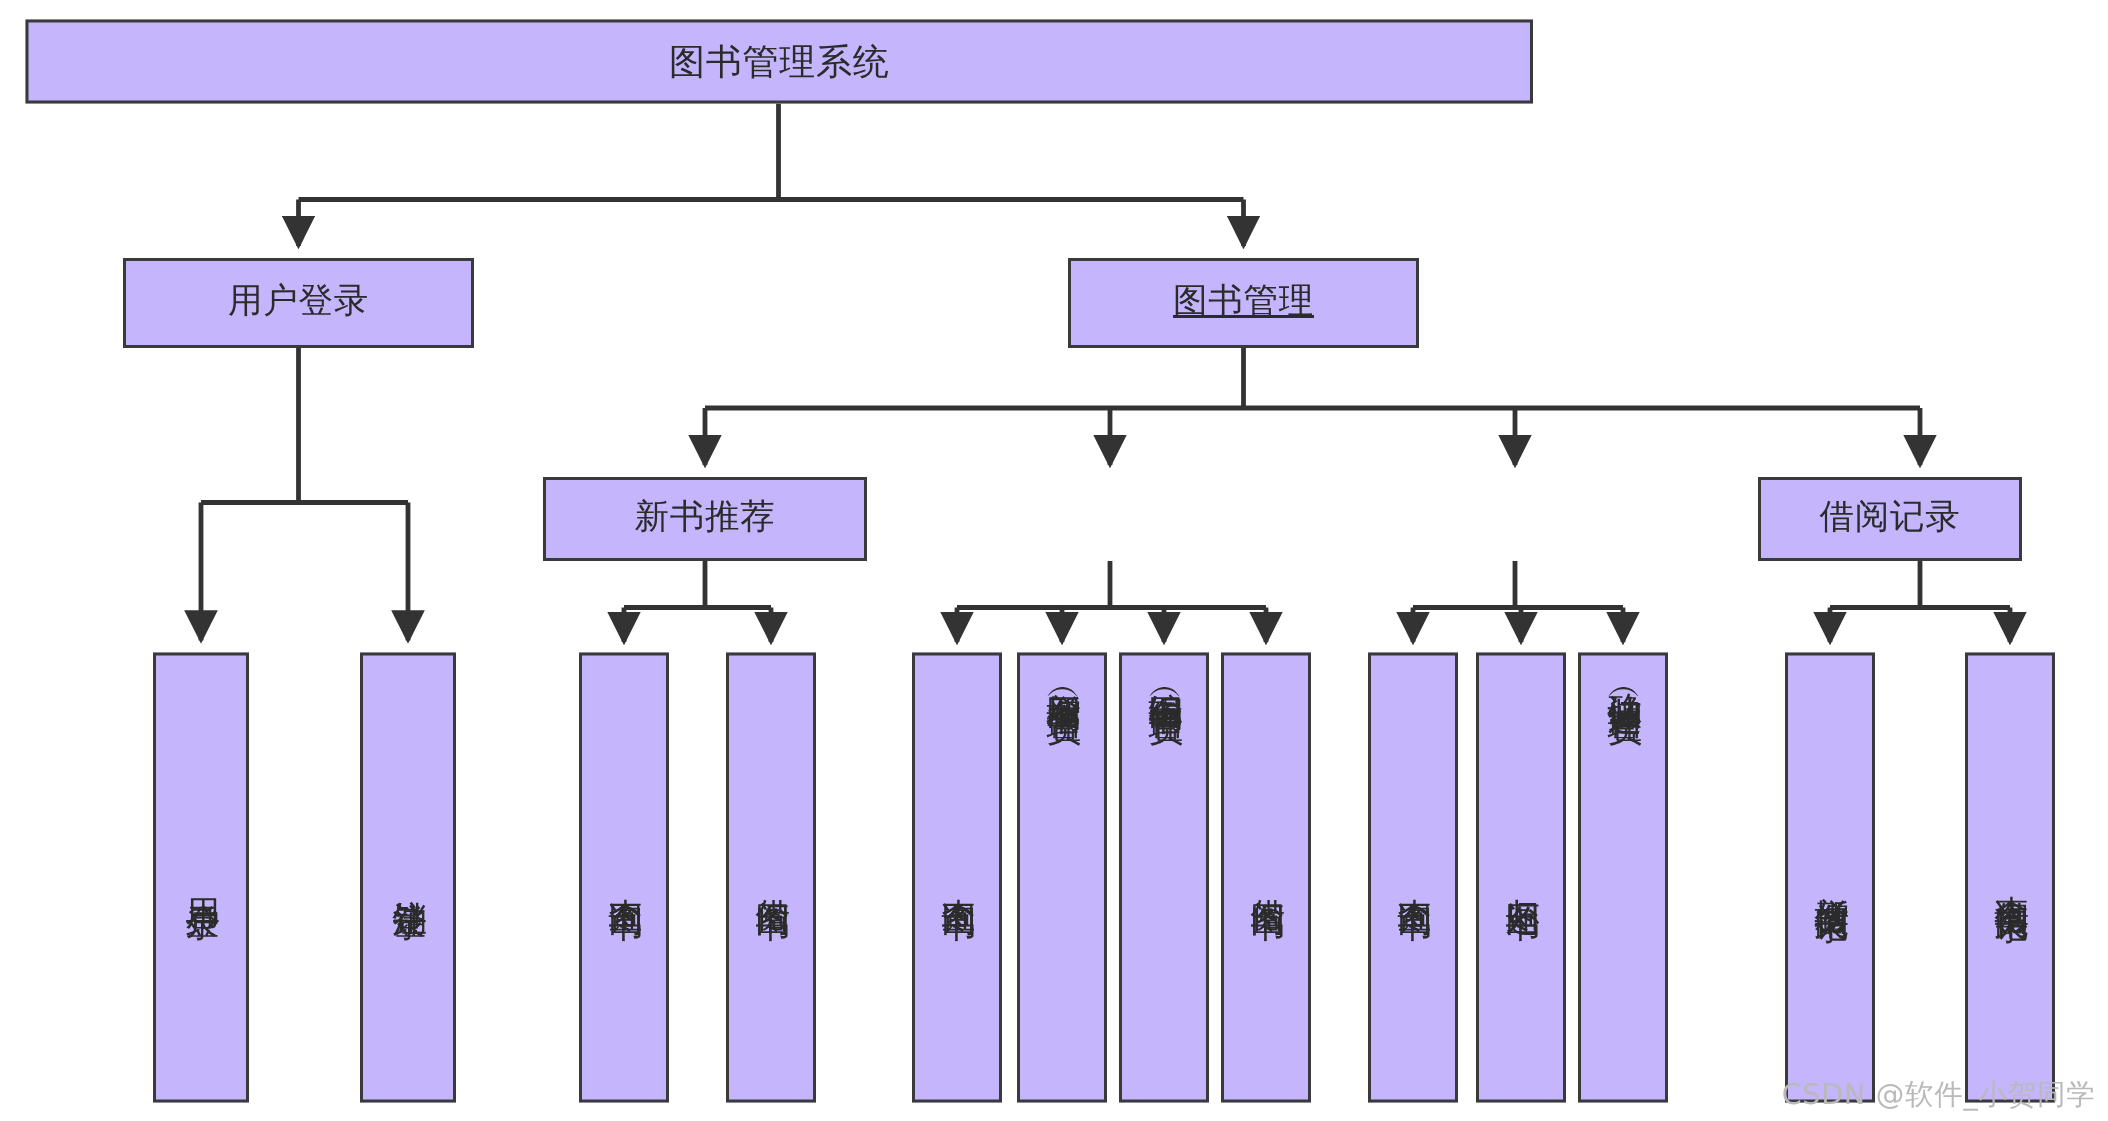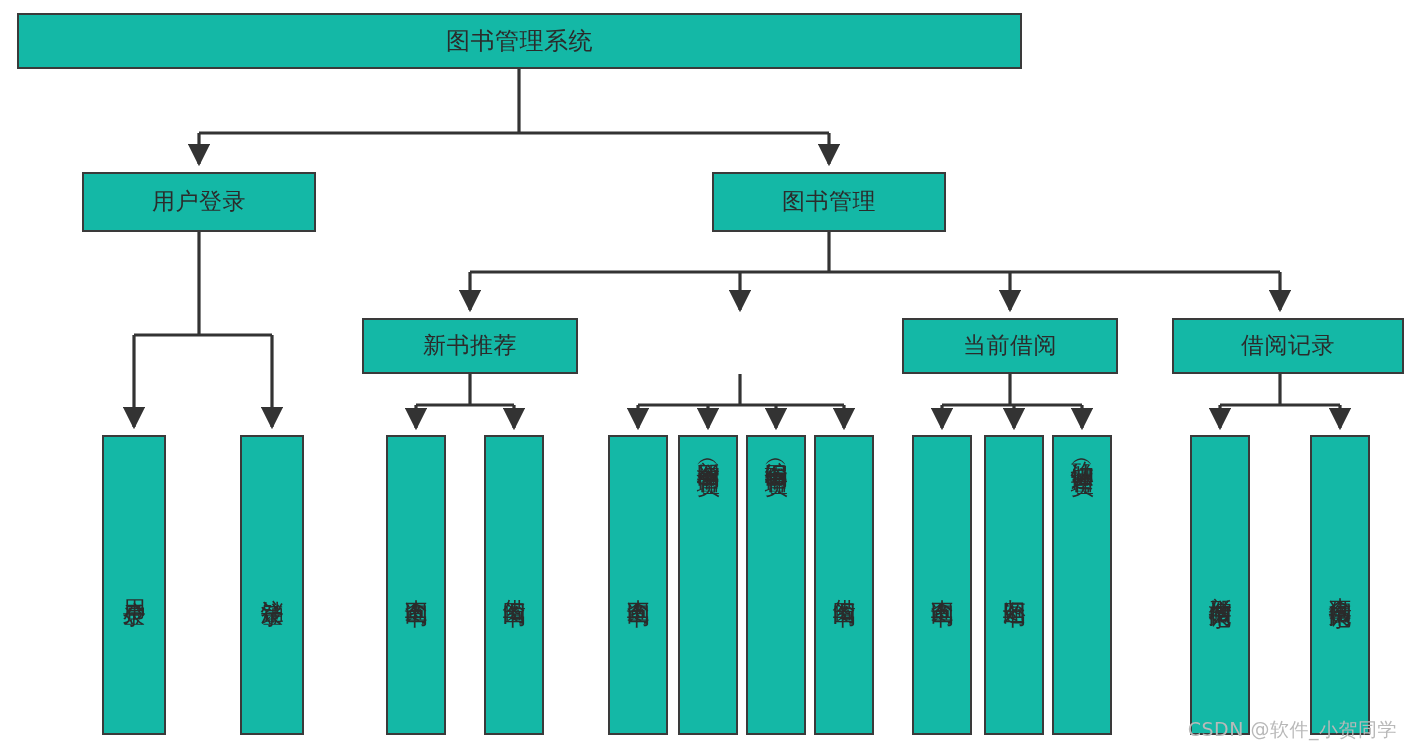--- a/index.html
+++ b/index.html
@@ -22,21 +22,21 @@
     position: absolute;
     left: 0;
     top: 0;
     width: 1405px;
     height: 747px;
     pointer-events: none;
   }
   .node {
     position: absolute;
     box-sizing: border-box;
-    background: #14b8a6;
+    background: #c4b5fd;
     border: 2.5px solid #3a3a3a;
     display: flex;
     align-items: center;
     justify-content: center;
     color: #2b2b2b;
     letter-spacing: 0.5px;
   }
   .node.horiz {
     font-size: 23px;
     line-height: 1.2;
@@ -129,31 +129,28 @@
     </g>
   </svg>
 
   <div class="node horiz root" style="left:17px; top:13px; width:1005px; height:56px;">
     <span class="hlabel">图书管理系统</span>
   </div>
 
   <div class="node horiz" style="left:82px; top:172px; width:234px; height:60px;">
     <span class="hlabel">用户登录</span>
   </div>
-  <div class="node horiz" style="left:712px; top:172px; width:234px; height:60px;">
+  <div class="node horiz" style="left:712px; top:172px; width:234px; height:60px;text-decoration:underline;">
     <span class="hlabel">图书管理</span>
   </div>
 
   <div class="node horiz" style="left:362px; top:318px; width:216px; height:56px;text-align:center;">
     <span class="hlabel">新书推荐</span>
   </div>
-  <div class="node horiz" style="left:902px; top:318px; width:216px; height:56px;">
-    <span class="hlabel">当前借阅</span>
-  </div>
-  <div class="node horiz" style="left:1172px; top:318px; width:232px; height:56px;text-align:right;">
+  <div class="node horiz" style="left:1172px; top:318px; width:176px; height:56px;text-align:right;">
     <span class="hlabel">借阅记录</span>
   </div>
 
   <div class="node vert" style="left:102px; top:435px; width:64px; height:300px;">
     <span class="vlabel">用户登录</span>
   </div>
   <div class="node vert" style="left:240px; top:435px; width:64px; height:300px;">
     <span class="vlabel">注销登录</span>
   </div>
 

